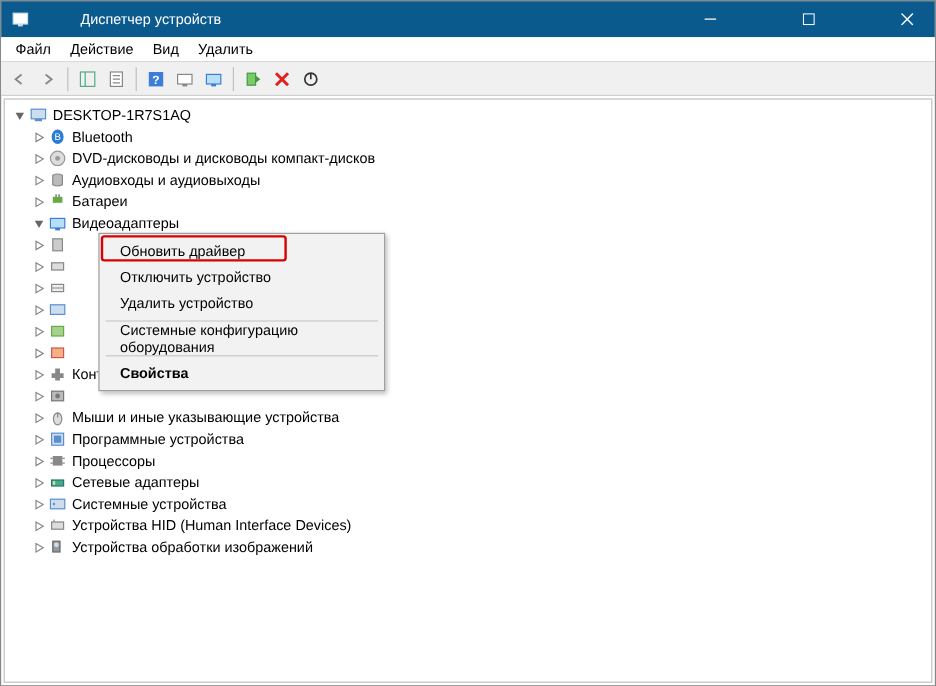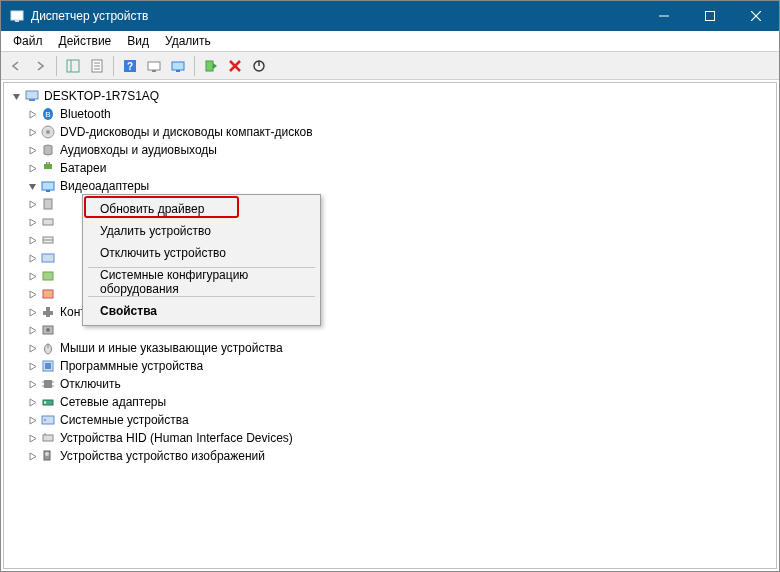--- a/index.html
+++ b/index.html
@@ -1,18 +1,18 @@
 <!DOCTYPE html>
 <html><head>
 <meta charset="utf-8">
 <style>
 * { margin:0; padding:0; box-sizing:border-box; }
 body { font-family:"Segoe UI",Tahoma,sans-serif; font-size:12px; background:#fff; width:780px; height:572px; overflow:hidden; }
 .window { width:780px; height:572px; border:1px solid #888; background:#fff; display:flex; flex-direction:column; }
-.titlebar { height:30px; background:#0a5a8e; color:#fff; display:flex; align-items:center; padding:0 0 0 8px; }
+.titlebar { height:30px; background:#0a5a8e; color:#fff; display:flex; align-items:center; padding:0 0 0 8px;gap:36px; }
 .titlebar .ticon { width:16px; height:16px; margin-right:6px; display:flex; align-items:center; justify-content:center; }
 .titlebar .title { flex:1; font-size:12px; }
 .titlebar .wbtn { width:46px; height:30px; display:flex; align-items:center; justify-content:center; color:#fff; cursor:default; }
 .menubar { height:21px; background:#fff; display:flex; align-items:center; padding:0 4px; border-bottom:1px solid #d0d0d0; }
 .menubar .mitem { padding:2px 8px; cursor:default; }
 .toolbar { height:28px; background:#f0f0f0; display:flex; align-items:center; padding:0 4px; border-bottom:1px solid #d0d0d0; gap:2px; }
 .tbtn { width:22px; height:22px; display:flex; align-items:center; justify-content:center; cursor:default; border:1px solid transparent; }
 .tsep { width:1px; height:20px; background:#c0c0c0; margin:0 3px; }
 .content { flex:1; background:#fff; border:1px solid #c0c0c0; margin:2px; overflow:auto; position:relative; padding:4px 0; }
 .tree { list-style:none; }
@@ -361,21 +361,21 @@
           </span>
           <span class="nicon">
             <svg width="14" height="14">
               <rect x="3" y="3" width="8" height="8" fill="#888"></rect>
               <line x1="1" y1="5" x2="3" y2="5" stroke="#888"></line>
               <line x1="1" y1="9" x2="3" y2="9" stroke="#888"></line>
               <line x1="11" y1="5" x2="13" y2="5" stroke="#888"></line>
               <line x1="11" y1="9" x2="13" y2="9" stroke="#888"></line>
             </svg>
           </span>
-          <span>Отключить</span>
+          <span>Процессоры</span>
         </li>
         <li class="node indent1">
           <span class="caret">
             <svg width="9" height="9">
               <path d="M2 1 L8 4.5 L2 8 Z" fill="none" stroke="#888" stroke-width="1"></path>
             </svg>
           </span>
           <span class="nicon">
             <svg width="14" height="14">
               <rect x="2" y="5" width="10" height="5" fill="#4a8" stroke="#276"></rect>
@@ -417,28 +417,28 @@
             <svg width="9" height="9">
               <path d="M2 1 L8 4.5 L2 8 Z" fill="none" stroke="#888" stroke-width="1"></path>
             </svg>
           </span>
           <span class="nicon">
             <svg width="14" height="14">
               <rect x="3" y="2" width="6" height="9" fill="#999" stroke="#666"></rect>
               <circle cx="6" cy="5" r="2" fill="#cde"></circle>
             </svg>
           </span>
-          <span>Устройства устройство изображений</span>
+          <span>Устройства обработки изображений</span>
         </li>
       </ul>
 
     <div class="ctxmenu">
       <div class="ctxitem">Обновить драйвер</div>
+      <div class="ctxitem">Отключить устройство</div>
       <div class="ctxitem">Удалить устройство</div>
-      <div class="ctxitem">Отключить устройство</div>
       <div class="ctxsep"></div>
       <div class="ctxitem">Системные конфигурацию оборудования</div>
       <div class="ctxsep"></div>
       <div class="ctxitem bold">Свойства</div>
     </div>
     <div class="highlight-box"></div>
   </div>
 
 </div>
 

